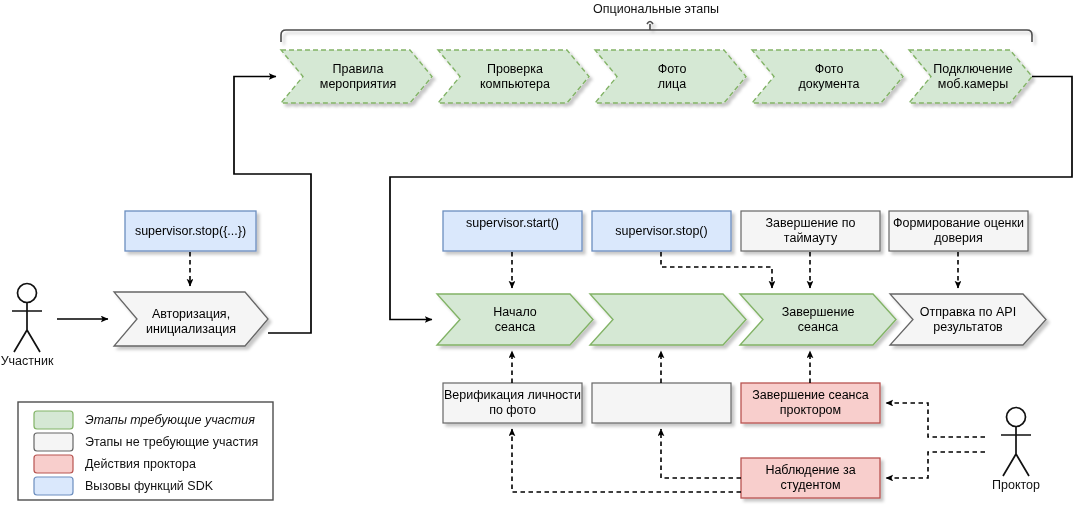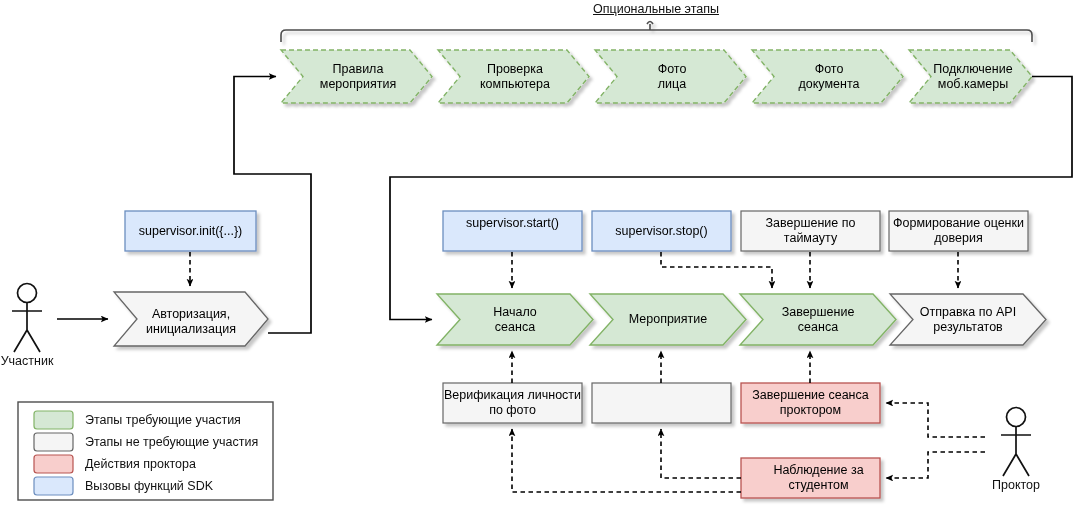--- a/index.html
+++ b/index.html
@@ -17,21 +17,21 @@
     white-space:pre-line;
     pointer-events:none;
   }
   .chev-label{font-size:12.5px;}
   .box-label{font-size:12.5px;}
   .actor-label{
     position:absolute;font-size:12.5px;color:#111;text-align:center;
     width:110px;
   }
   .bracket-label{
-    position:absolute;font-size:12.5px;color:#111;text-align:center;width:240px;text-decoration:underline;
+    position:absolute;font-size:12.5px;color:#111;text-align:center;width:240px;
   }
   .legend-label{
     position:absolute;font-size:12.5px;color:#111;white-space:nowrap;
   }
 </style>
 </head>
 <body>
 
 <div id="stage">
 
@@ -132,46 +132,45 @@
 мероприятия</div>
   <div class="node-label chev-label" style="left:460px;top:50px;width:110px;height:53px;">Проверка
 компьютера</div>
   <div class="node-label chev-label" style="left:617px;top:50px;width:110px;height:53px;">Фото
 лица</div>
   <div class="node-label chev-label" style="left:774px;top:50px;width:110px;height:53px;">Фото
 документа</div>
   <div class="node-label chev-label" style="left:925px;top:50px;width:96px;height:53px;">Подключение
 моб.камеры</div>
 
-  <div class="node-label box-label" style="left:125px;top:211px;width:131px;height:40px;">supervisor.init({...})</div>
+  <div class="node-label box-label" style="left:125px;top:211px;width:131px;height:40px;">supervisor.stop({...})</div>
   <div class="node-label box-label" style="left:443px;top:211px;width:139px;height:24px;">supervisor.start()</div>
   <div class="node-label box-label" style="left:592px;top:211px;width:139px;height:40px;">supervisor.stop()</div>
   <div class="node-label box-label" style="left:741px;top:211px;width:139px;height:40px;border-radius:12px;">Завершение по
 таймауту</div>
   <div class="node-label box-label" style="left:887px;top:211px;width:143px;height:40px;">Формирование оценки
 доверия</div>
 
   <div class="node-label chev-label" style="left:137px;top:292px;width:108px;height:60px;">Авторизация,
 инициализация</div>
   <div class="node-label chev-label" style="left:460px;top:294px;width:110px;height:51px;">Начало
 сеанса</div>
-  <div class="node-label chev-label" style="left:613px;top:294px;width:110px;height:51px;">Мероприятие</div>
   <div class="node-label chev-label" style="left:763px;top:294px;width:110px;height:51px;">Завершение
 сеанса</div>
   <div class="node-label box-label" style="left:441px;top:383px;width:143px;height:40px;">Верификация личности
 по фото</div>
 
   <div class="node-label chev-label" style="left:911px;top:294px;width:114px;height:51px;">Отправка по API
 результатов</div>
   <div class="node-label box-label" style="left:740px;top:383px;width:141px;height:40px;">Завершение сеанса
 проктором</div>
-  <div class="node-label box-label" style="left:741px;top:458px;width:139px;height:40px;padding-left:8px;">Наблюдение за
+  <div class="node-label box-label" style="left:741px;top:458px;width:139px;height:40px;">Наблюдение за
 студентом</div>
 
   <div class="actor-label" style="left:-28px;top:354px;">Участник</div>
   <div class="actor-label" style="left:961px;top:478px;">Проктор</div>
 
-  <div class="legend-label" style="left:85px;top:413px;">Этапы требующие участия</div>
+  <div class="legend-label" style="left:85px;top:413px;font-style:italic;">Этапы требующие участия</div>
   <div class="legend-label" style="left:85px;top:435px;">Этапы не требующие участия</div>
   <div class="legend-label" style="left:85px;top:457px;">Действия проктора</div>
   <div class="legend-label" style="left:85px;top:479px;text-align:right;">Вызовы функций SDK</div>
 
 </div>
 
 </body></html>

